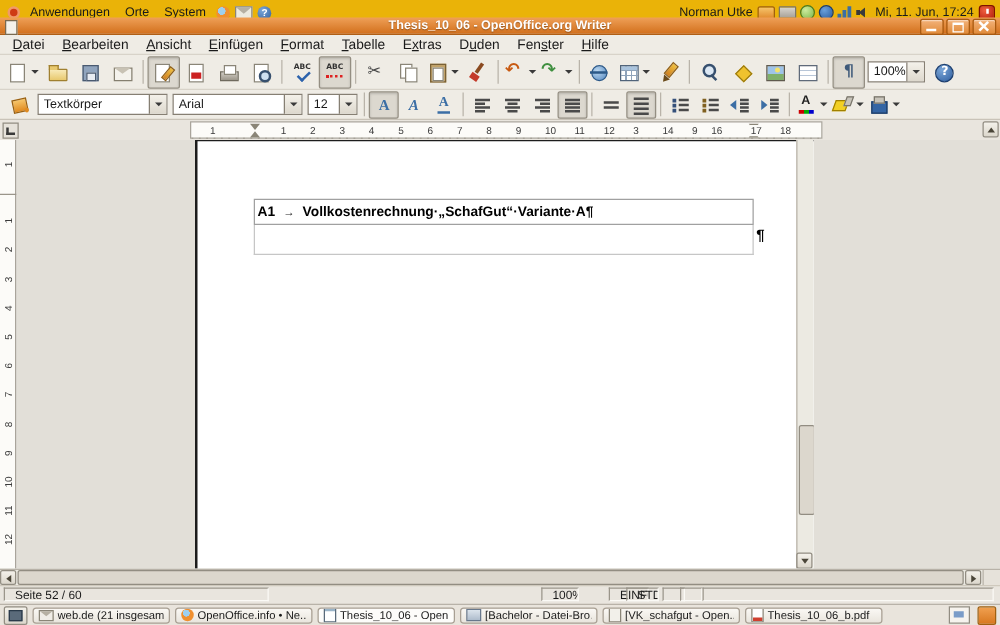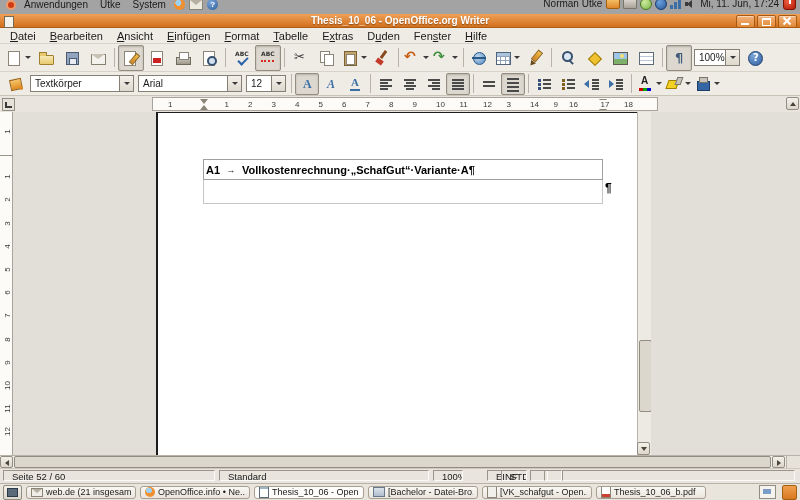--- a/index.html
+++ b/index.html
@@ -1,20 +1,20 @@
 <!DOCTYPE html>
 <html><head>
 <meta charset="utf-8">
 <style>
   html,body{margin:0;padding:0}
   #screen{position:relative;width:800px;height:500px;overflow:hidden;background:#e2dfd8;
           font-family:"Liberation Sans",sans-serif;color:#1a1a1a;-webkit-font-smoothing:antialiased}
   
-  #gnome-panel{position:absolute;top:0;left:0;width:800px;height:14px;background:#a3a3a3;
-               border-bottom:1px solid #c6c0b4;display:flex;align-items:flex-end;font-size:10px;padding:10px 4px;box-sizing:border-box}
+  #gnome-panel{position:absolute;top:0;left:0;width:800px;height:14px;background:#eab308;
+               border-bottom:1px solid #c6c0b4;display:flex;align-items:center;font-size:10px;padding:10px 4px;box-sizing:border-box}
   .pmenu{padding:0 6px;cursor:default}
   .pico{display:inline-block;margin:0 2px;position:relative}
   .ubuntu-logo{width:10px;height:10px;border-radius:50%;background:#cf3b14;border:2px solid #f09a6a;box-sizing:border-box}
   .ffx{width:11px;height:11px;border-radius:50%;background:radial-gradient(circle at 40% 35%,#9ed0f0 0 30%,#f09030 33% 75%,#c85010 78%)}
   .pmail{width:12px;height:9px;background:#eceadf;border:1px solid #8a8577}
   .pmail::before{content:"";position:absolute;left:0;top:0;border-left:6px solid transparent;border-right:6px solid transparent;border-top:5px solid #b6b0a2}
   .phelp{width:11px;height:11px;border-radius:50%;background:radial-gradient(circle at 35% 30%,#7aa6d8,#2f5e9e)}
   .phelp::before{content:"?";position:absolute;left:3.5px;top:0;font:bold 8px/11px "Liberation Sans",sans-serif;color:#fff}
   #panel-right{margin-left:auto;display:flex;align-items:center;gap:4px}
   .tray{position:relative;display:inline-block}
@@ -219,21 +219,21 @@
   .applet-trash{width:13px;height:13px;background:linear-gradient(#f0a050,#d87820);border:1px solid #a06010;border-radius:2px}
 </style>
 </head>
 <body>
 
 <div id="screen">
 
   <div id="gnome-panel">
     <span class="pico ubuntu-logo"></span>
     <span class="pmenu">Anwendungen</span>
-    <span class="pmenu">Utke</span>
+    <span class="pmenu">Orte</span>
     <span class="pmenu">System</span>
     <span class="pico ffx"></span>
     <span class="pico pmail"></span>
     <span class="pico phelp"></span>
     <div id="panel-right">
       <span>Norman Utke</span>
       <span id="tray" style="display:flex;align-items:center;gap:3px">
           <span class="tray tri-input-method"></span>
           <span class="tray tri-printer"></span>
           <span class="tray tri-software-update"></span>
@@ -529,21 +529,20 @@
 
   <div id="hscroll">
     <span class="sarrow left"></span>
     <span id="hscroll-thumb"></span>
     <span class="sarrow right"></span>
     <span id="scroll-corner"></span>
   </div>
 
   <div id="statusbar">
     <span class="sfield" id="sb-page">Seite 52 / 60</span>
-    <span class="sfield" id="sb-style">Standard</span>
     <span class="sfield" id="sb-zoom">100%</span>
     <span class="sfield" id="sb-einfg">EINFG</span>
     <span class="sfield" id="sb-std">STD</span>
     <span class="sfield" id="sb-x1"></span>
     <span class="sfield" id="sb-x2"></span>
     <span class="sfield" id="sb-long"></span>
   </div>
 
   <div id="taskbar">
     <span id="show-desktop"></span>

